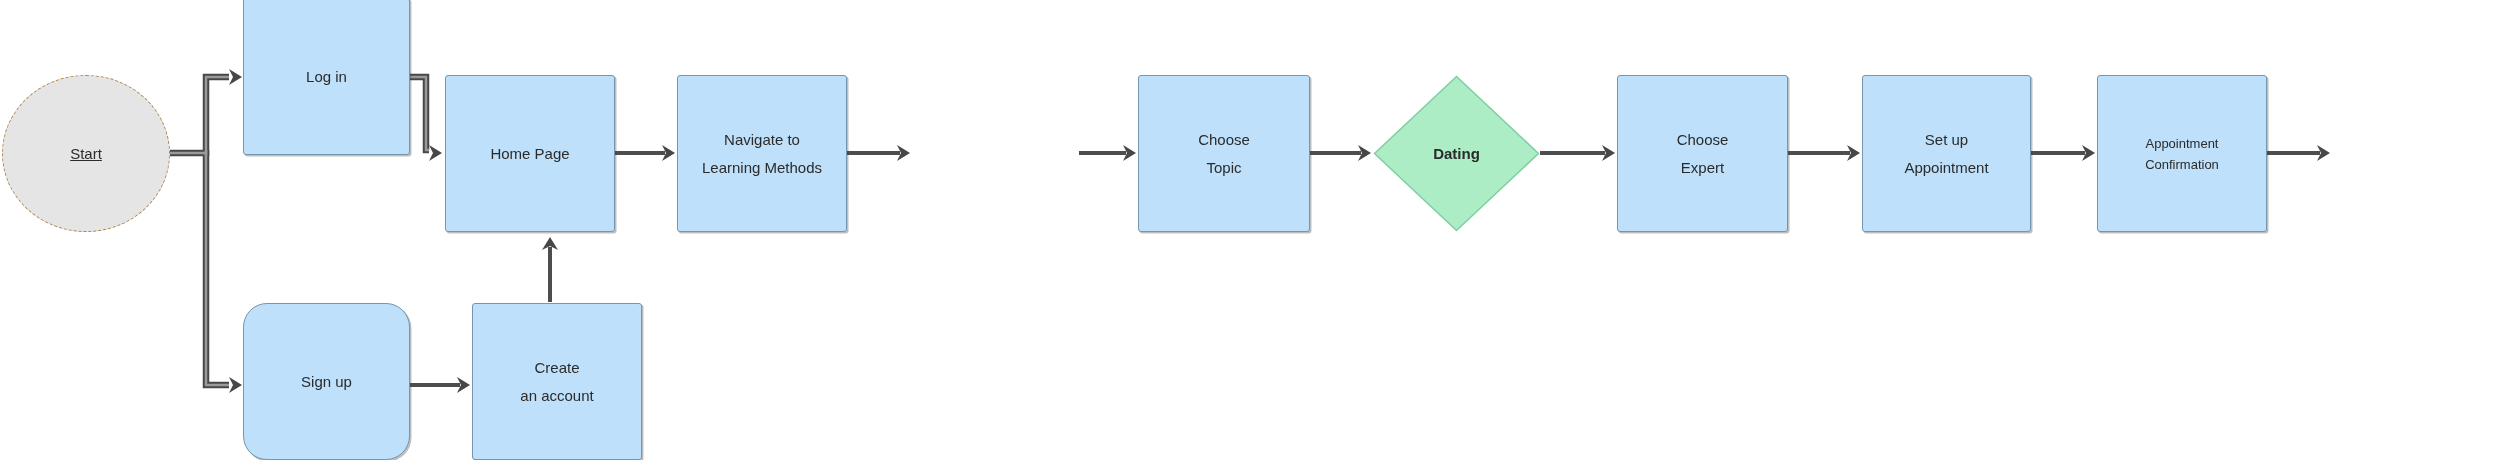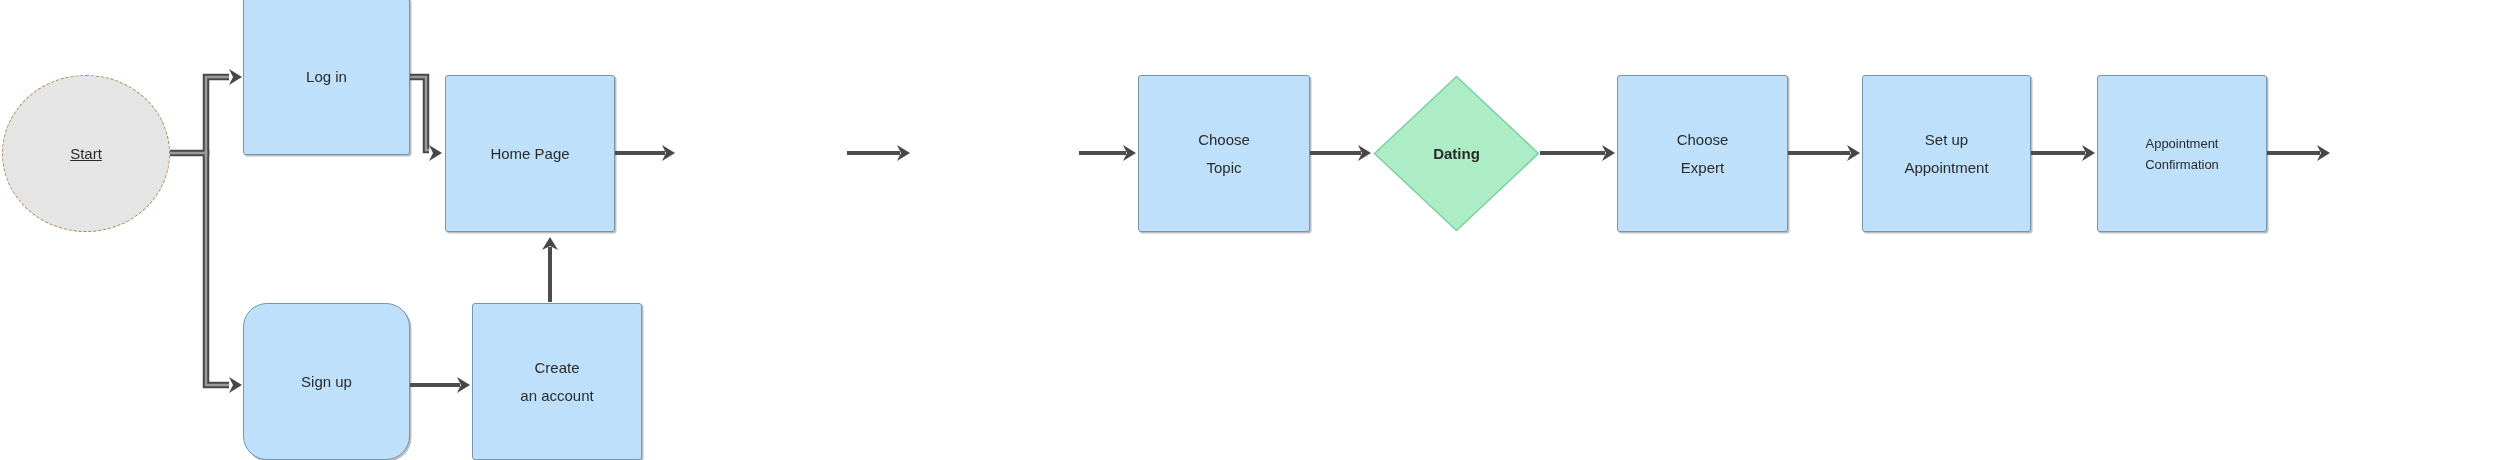--- a/index.html
+++ b/index.html
@@ -103,20 +103,26 @@
     <div class="label-wrap">
       <span class="label">Create</span>
       <span class="label">an account</span>
     </div>
   </div>
 
   <div id="n-home" class="node process">
     <span class="label">Home Page</span>
   </div>
 
+  <div id="n-navigate" class="node process">
+    <div class="label-wrap">
+      <span class="label">Navigate to</span>
+      <span class="label">Learning Methods</span>
+    </div>
+  </div>
 
 
   <div id="n-choose-topic" class="node process">
     <div class="label-wrap">
       <span class="label">Choose</span>
       <span class="label">Topic</span>
     </div>
   </div>
 
   <div id="n-dating" class="node decision">

